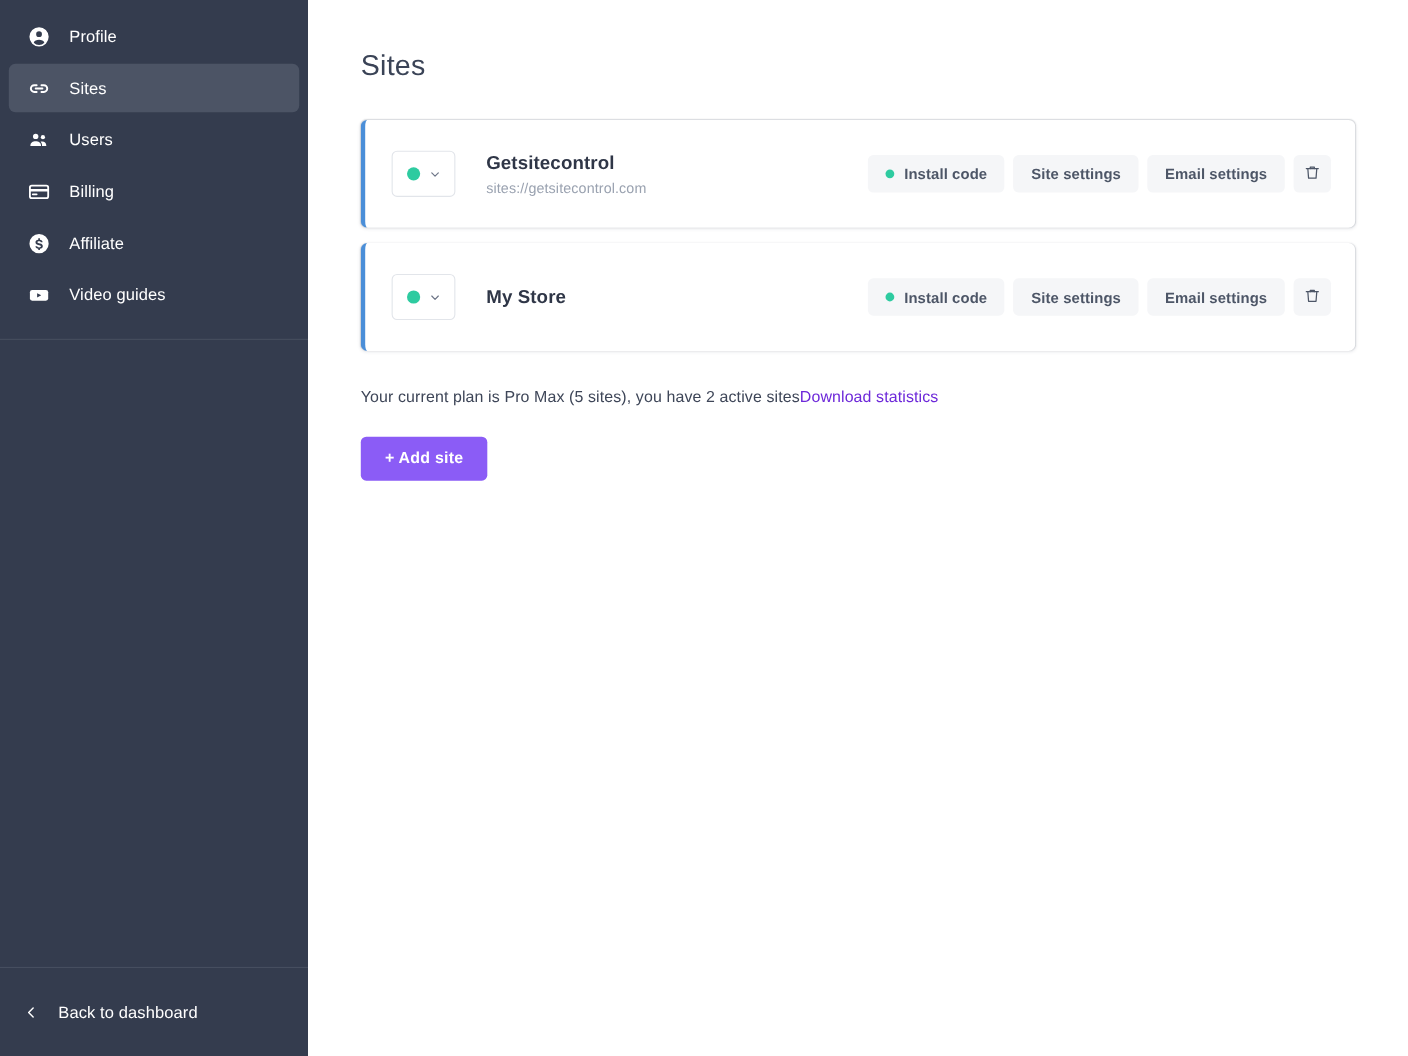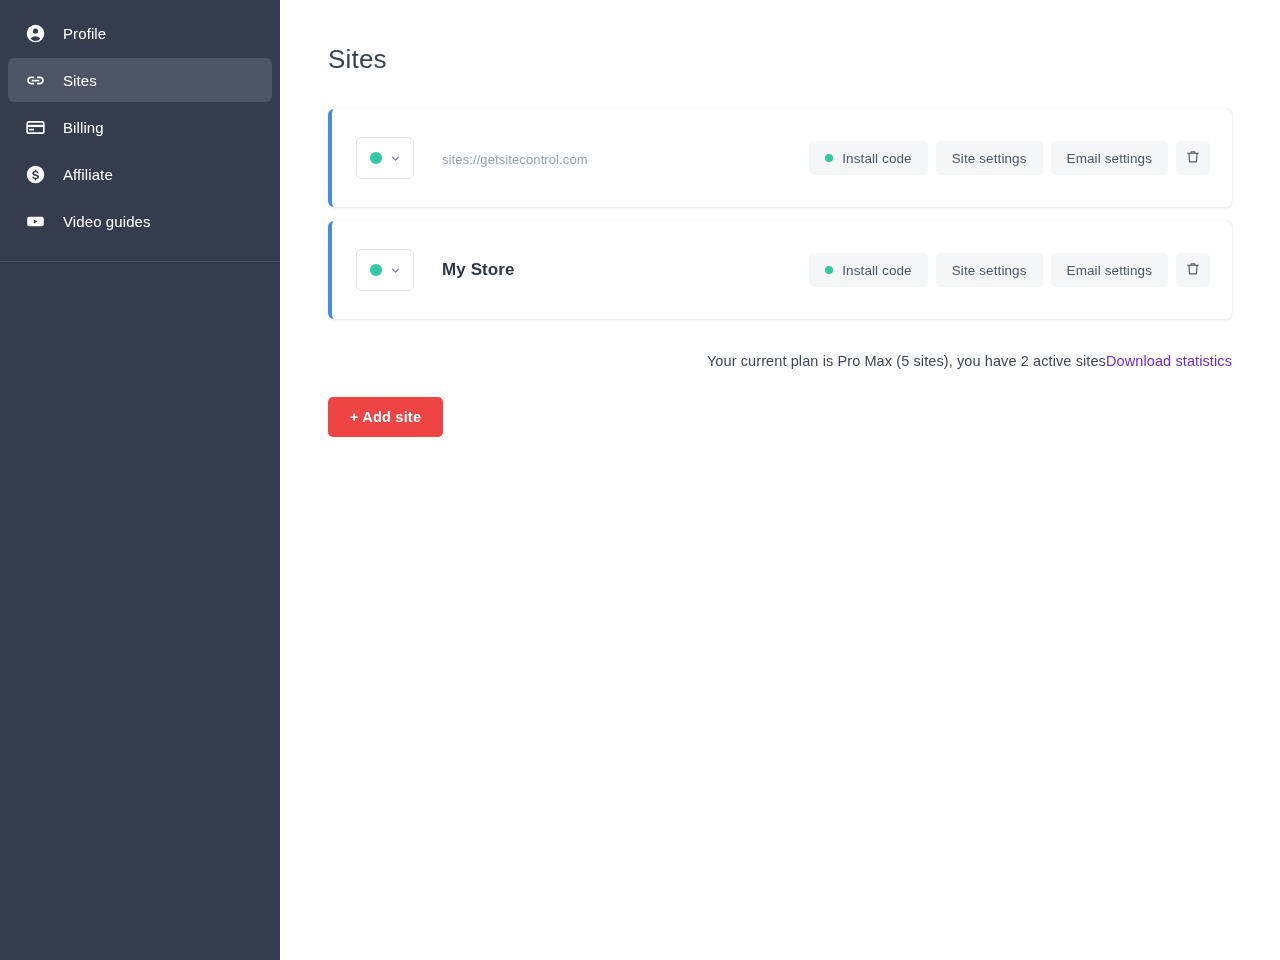--- a/index.html
+++ b/index.html
@@ -209,20 +209,21 @@
     padding: 0 16px;
     font-family: "Liberation Sans", sans-serif;
     font-size: 13.5px;
     color: #4d5667;
     letter-spacing: 0.1px;
     cursor: pointer;
     display: flex;
     align-items: center;
     justify-content: center;
     white-space: nowrap;
+    font-weight: bold;
   }
 
   .pill-btn .btn-dot {
     width: 8px;
     height: 8px;
     border-radius: 50%;
     background: #2ecba0;
     margin-right: 9px;
     display: block;
     flex: 0 0 8px;
@@ -239,42 +240,41 @@
     justify-content: center;
     cursor: pointer;
     color: #4d5667;
     padding: 0;
   }
 
   
   .plan-row {
     display: flex;
     align-items: center;
-    justify-content: flex-end;
+    justify-content: flex-start;
     margin-top: 34px;
-    margin-left: 32px;
   }
 
   .plan-text {
     font-size: 14.5px;
     color: #3e4658;
     letter-spacing: 0.1px;
   }
 
   .download-link {
     font-size: 14.5px;
     color: #6d28d9;
     text-decoration: none;
     letter-spacing: 0.1px;
     cursor: pointer;
   }
 
   .add-site-btn {
     margin-top: 28px;
-    background: #ef4444;
+    background: #8b5cf6;
     color: #ffffff;
     border: none;
     border-radius: 5px;
     height: 40px;
     padding: 0 22px;
     font-family: "Liberation Sans", sans-serif;
     font-size: 14.5px;
     font-weight: 700;
     letter-spacing: 0.2px;
     cursor: pointer;
@@ -304,20 +304,31 @@
         <span class="nav-icon">
           <svg width="21" height="21" viewBox="0 0 24 24" fill="none" stroke="currentColor" stroke-width="2" stroke-linecap="round">
             <path d="M9.5 8.5H7a3.5 3.5 0 000 7h2.5"></path>
             <path d="M14.5 8.5H17a3.5 3.5 0 010 7h-2.5"></path>
             <path d="M8.5 12h7"></path>
           </svg>
         </span>
         <span class="nav-label">Sites</span>
       </div>
 
+      <div class="nav-item">
+        <span class="nav-icon">
+          <svg width="21" height="21" viewBox="0 0 24 24" fill="currentColor">
+            <circle cx="8.5" cy="8" r="2.8"></circle>
+            <circle cx="16" cy="8.8" r="2.2"></circle>
+            <path d="M3 17.2c0-2.6 2.6-4.2 5.5-4.2s5.5 1.6 5.5 4.2V18H3v-.8z"></path>
+            <path d="M15.3 13.3c2.3.2 4.2 1.6 4.2 3.9V18h-4.4v-.8c0-1.5-.6-2.8-1.6-3.6.6-.2 1.2-.3 1.8-.3z"></path>
+          </svg>
+        </span>
+        <span class="nav-label">Users</span>
+      </div>
 
       <div class="nav-item">
         <span class="nav-icon">
           <svg width="21" height="21" viewBox="0 0 24 24" fill="none" stroke="currentColor" stroke-width="1.9">
             <rect x="2.5" y="5.5" width="19" height="13" rx="2"></rect>
             <path d="M2.5 10.2h19" stroke-width="2.6"></path>
             <path d="M5.5 14.5h4" stroke-linecap="round"></path>
           </svg>
         </span>
         <span class="nav-label">Billing</span>
@@ -341,40 +352,51 @@
         </span>
         <span class="nav-label">Video guides</span>
       </div>
 
 
       <div class="nav-divider"></div>
 
 
     </div>
 
+    <div class="sidebar-bottom">
+      <div class="back-item">
+        <span class="chev">
+          <svg width="13" height="13" viewBox="0 0 24 24" fill="none" stroke="currentColor" stroke-width="2.4" stroke-linecap="round" stroke-linejoin="round">
+            <path d="M15 4.5L7.5 12l7.5 7.5"></path>
+          </svg>
+        </span>
+        <span class="back-label">Back to dashboard</span>
+      </div>
+    </div>
 
   </aside>
 
   <main class="main">
 
     <h1 class="page-title">Sites</h1>
 
     <div class="sites-list">
 
       <div class="site-card">
         <div class="status-select">
           <span class="status-dot"></span>
           <span class="status-chevron">
             <svg width="11" height="11" viewBox="0 0 24 24" fill="none" stroke="currentColor" stroke-width="2.4" stroke-linecap="round" stroke-linejoin="round">
               <path d="M5.5 9l6.5 6.5L18.5 9"></path>
             </svg>
           </span>
         </div>
 
         <div class="site-info">
+          <div class="site-name">Getsitecontrol</div>
           <div class="site-url">sites://getsitecontrol.com</div>
         </div>
 
         <div class="site-actions">
           <button class="pill-btn">
             <span class="btn-dot"></span>
             <span>Install code</span>
           </button>
           <button class="pill-btn">Site settings</button>
           <button class="pill-btn">Email settings</button>

